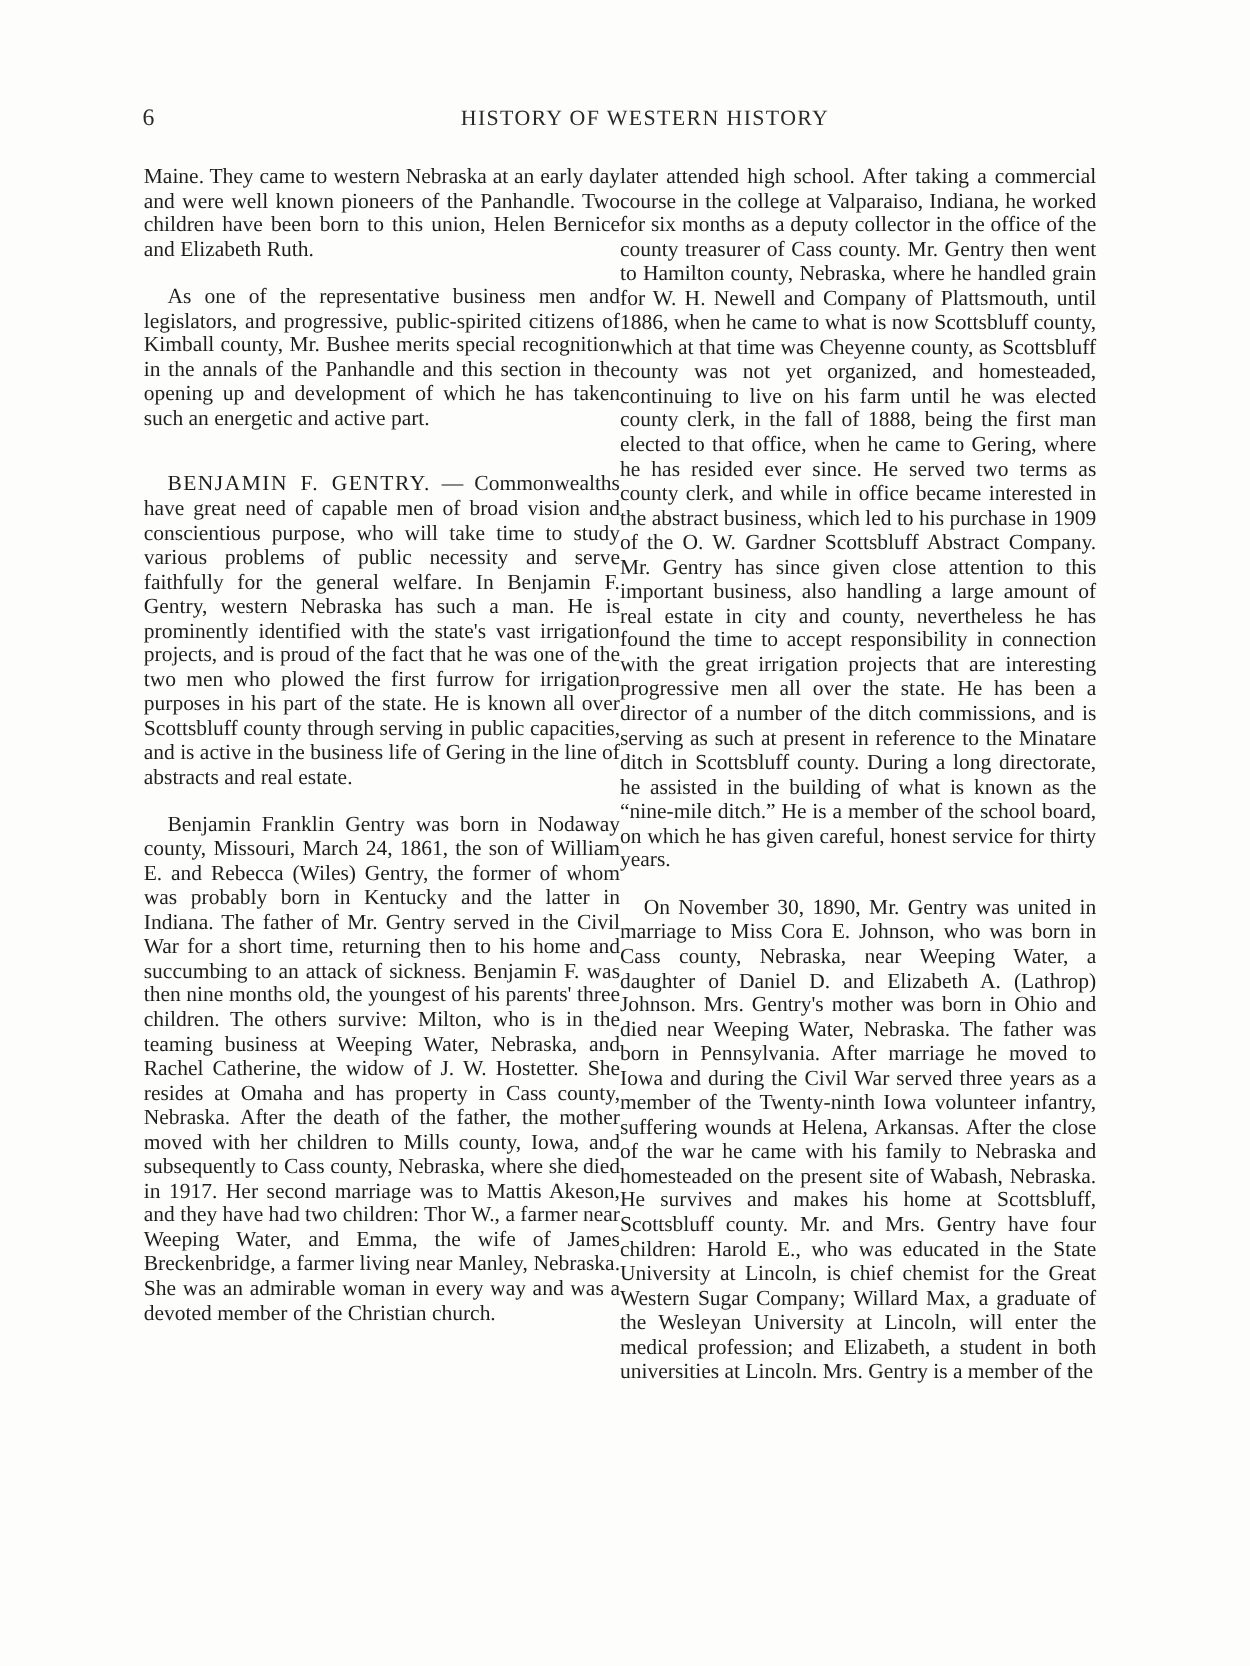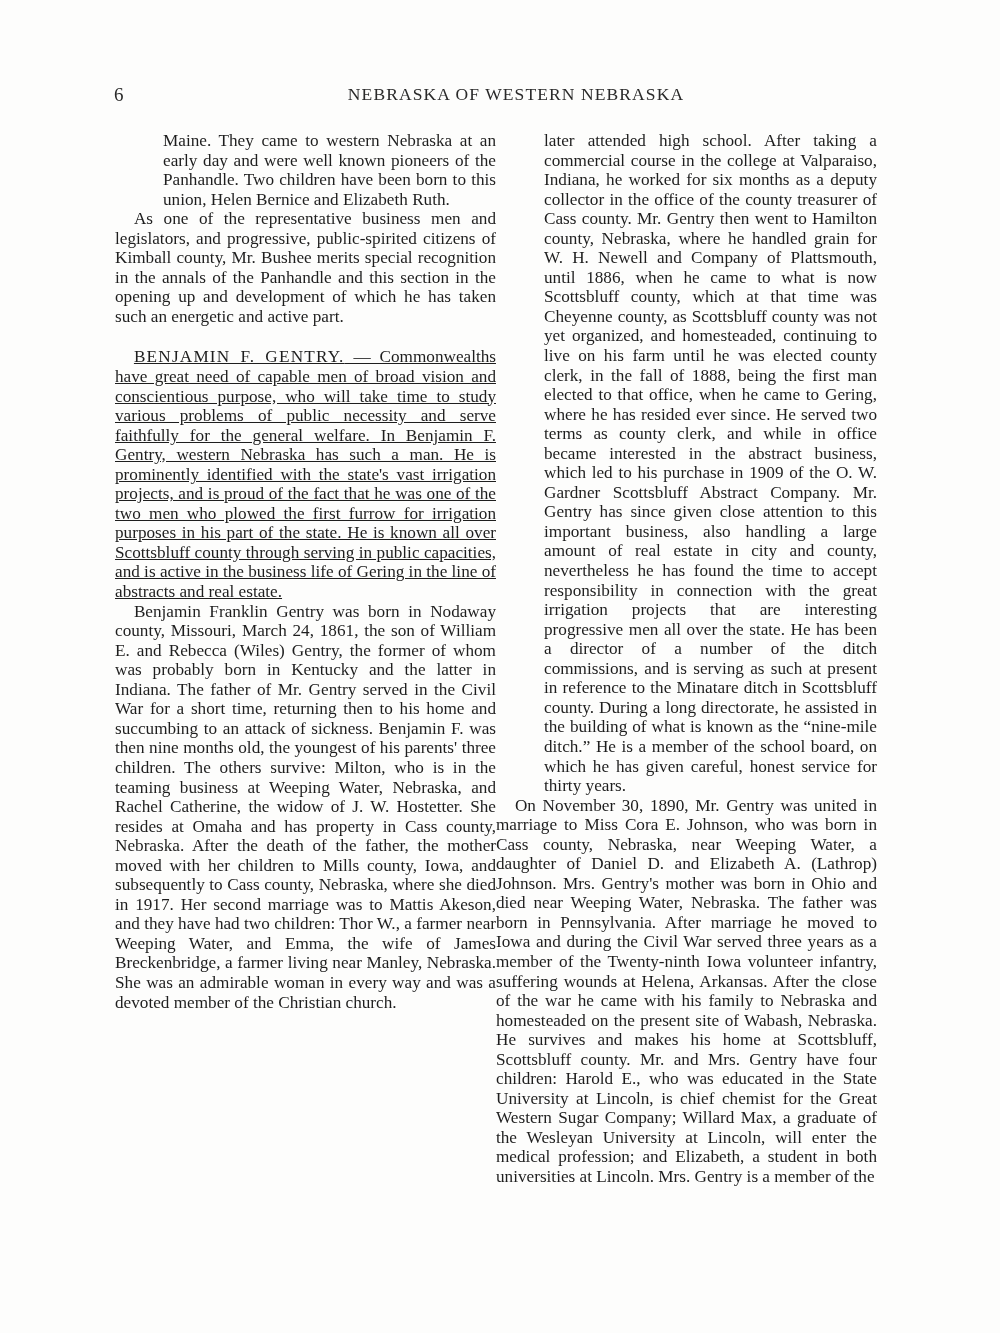--- a/index.html
+++ b/index.html
@@ -5,33 +5,33 @@
     html, body { margin: 0; padding: 0; background: #ffffff; }
     body { width: 1000px; height: 1333px; position: relative; overflow: hidden; }
     .page { position: absolute; left: 0; top: 0; width: 1000px; height: 1333px; background: #fdfdfc; }
     .header { position: absolute; top: 84px; left: 114px; width: 784px; height: 24px; font-family: "Liberation Serif", serif; color: #2a2a2a; }
     .page-num { position: absolute; left: 0; top: 0; font-size: 19px; }
     .running-title { position: absolute; left: 0; right: 0; top: 0; text-align: center; font-size: 17.5px; letter-spacing: 1.1px; padding-left: 20px; }
     .col { position: absolute; top: 131px; width: 381px; font-family: "Liberation Serif", serif; font-size: 17.2px; line-height: 19.55px; color: #1e1e1e; text-align: justify; }
     .col-left { left: 115px; }
     .col-right { left: 496px; }
     .col p { margin: 0; text-indent: 0; hyphens: manual; }
-    .col p.indent { text-indent: 1.1em; }
-    .col p.cont { text-indent: 0; margin-left: 48px; }
-    .col p.section-start { margin-top: 21px; text-indent: 1.1em; text-decoration: underline; }
+    .col p.indent { text-indent: 1.1em; margin-top: 18px; }
+    .col p.cont { text-indent: 0; }
+    .col p.section-start { margin-top: 33px; text-indent: 1.1em; }
     .caps { letter-spacing: 1.2px; }
   </style>
 </head>
 <body>
 
 <div class="page">
 
   <div class="header">
     <span class="page-num">6</span>
-    <div class="running-title">NEBRASKA OF WESTERN NEBRASKA</div>
+    <div class="running-title">HISTORY OF WESTERN HISTORY</div>
   </div>
 
   <div class="col col-left">
     <p class="cont">Maine. They came to western Nebraska at an early day and were well known pioneers of the Panhandle. Two children have been born to this union, Helen Bernice and Elizabeth Ruth.</p>
     <p class="indent">As one of the representative business men and legislators, and progressive, public-spirited citizens of Kimball county, Mr. Bushee merits special recognition in the annals of the Panhandle and this section in the opening up and development of which he has taken such an energetic and active part.</p>
     <p class="section-start"><span class="caps">BENJAMIN F. GENTRY.</span><span> — Commonwealths have great need of capable men of broad vision and conscientious purpose, who will take time to study various problems of public necessity and serve faithfully for the general welfare. In Benjamin F. Gentry, western Nebraska has such a man. He is prominently identified with the state's vast irrigation projects, and is proud of the fact that he was one of the two men who plowed the first furrow for irrigation purposes in his part of the state. He is known all over Scottsbluff county through serving in public capacities, and is active in the business life of Gering in the line of abstracts and real estate.</span></p>
     <p class="indent">Benjamin Franklin Gentry was born in Nodaway county, Missouri, March 24, 1861, the son of William E. and Rebecca (Wiles) Gentry, the former of whom was probably born in Kentucky and the latter in Indiana. The father of Mr. Gentry served in the Civil War for a short time, returning then to his home and succumbing to an attack of sickness. Benjamin F. was then nine months old, the youngest of his parents' three children. The others survive: Milton, who is in the teaming business at Weeping Water, Nebraska, and Rachel Catherine, the widow of J. W. Hostetter. She resides at Omaha and has property in Cass county, Nebraska. After the death of the father, the mother moved with her children to Mills county, Iowa, and subsequently to Cass county, Nebraska, where she died in 1917. Her second marriage was to Mattis Akeson, and they have had two children: Thor W., a farmer near Weeping Water, and Emma, the wife of James Breckenbridge, a farmer living near Manley, Nebraska. She was an admirable woman in every way and was a devoted member of the Christian church.</p>
   </div>
 
   <div class="col col-right">

